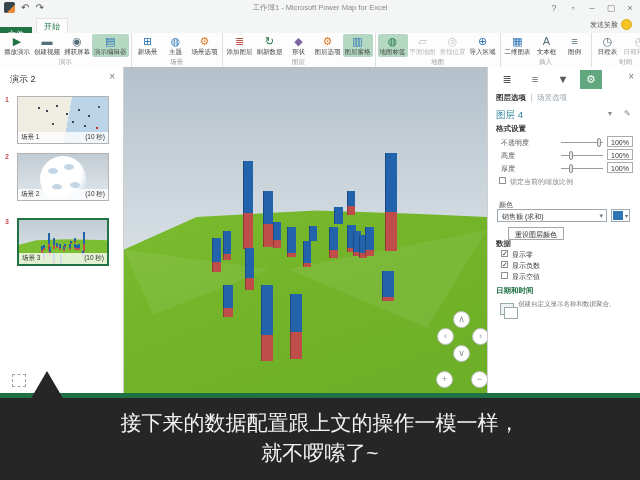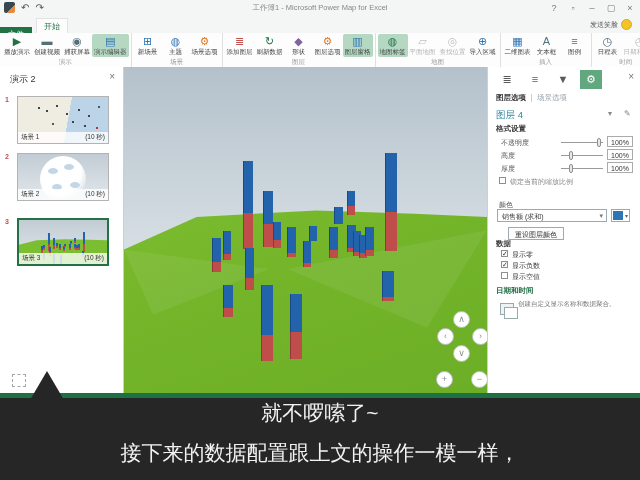--- a/index.html
+++ b/index.html
@@ -473,16 +473,16 @@
       </div>
     <div class="section" style="top:219px;color:#1f6e43;">日期和时间</div>
     <div id="card-icon"></div>
     <div id="card-hint">创建自定义显示名称和数据聚合。</div>
   </div>
 
   <div id="add-scene"></div>
   <div id="green-edge"></div>
   <div id="callout-triangle"></div>
   <div id="caption">
+    <div class="line line1">接下来的数据配置跟上文的操作一模一样，</div>
     <div class="line">就不啰嗦了~</div>
-    <div class="line line1">接下来的数据配置跟上文的操作一模一样，</div>
   </div>
 </div>
 
 </body></html>

